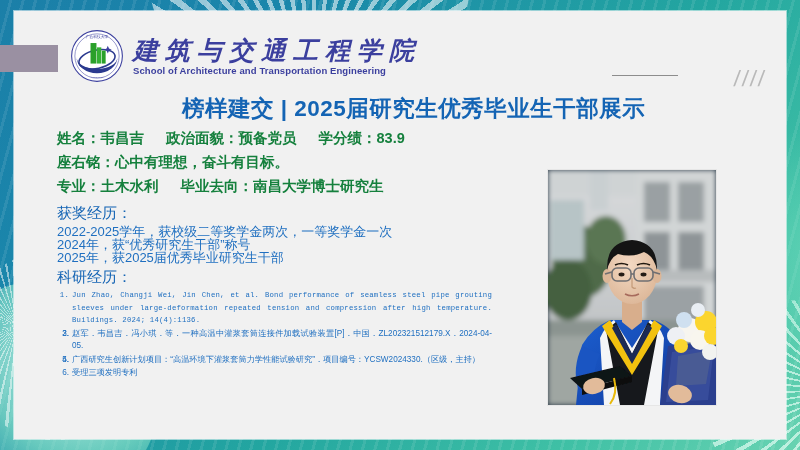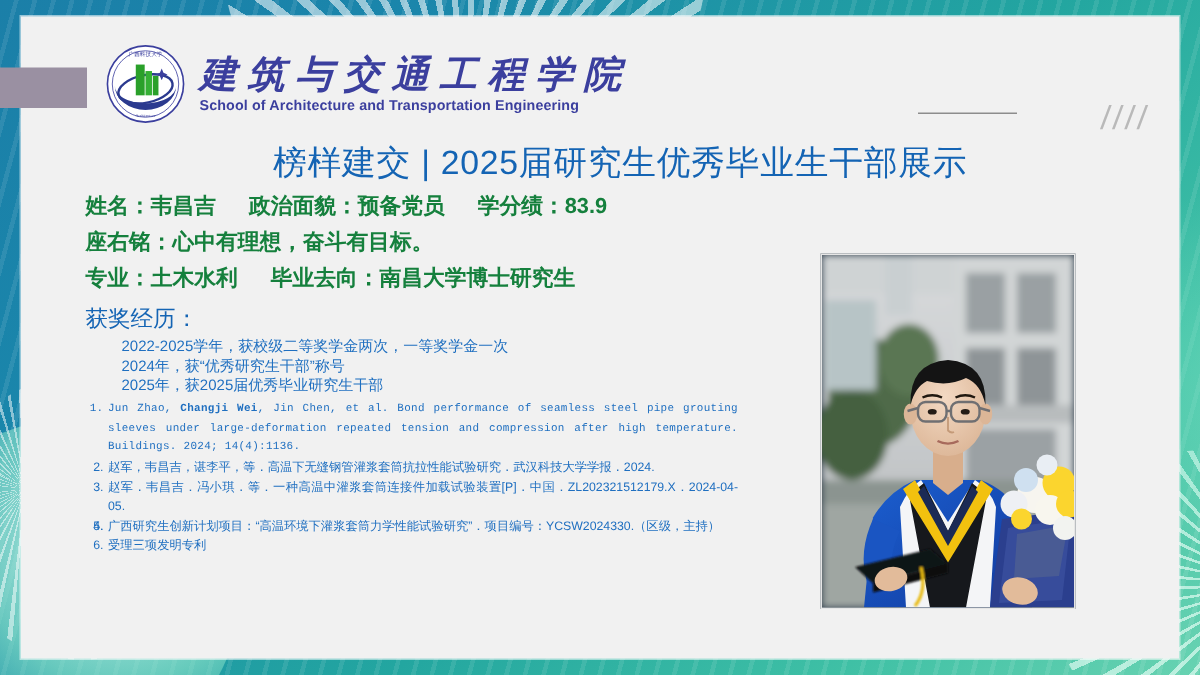--- a/index.html
+++ b/index.html
@@ -158,21 +158,21 @@
     color: #b9b9b9;
     font-family: "Liberation Sans", sans-serif;
     transform: skewX(-6deg);
   }
 
   .main-title {
     position: absolute;
     left: 168px;
     top: 82px;
     font-size: 22.5px;
-    font-weight: normal;
+    font-weight: bold;
     color: #1464b4;
     letter-spacing: 0.5px;
     white-space: nowrap;
   }
 
   
   .info-block {
     position: absolute;
     left: 43px;
     top: 115px;
@@ -195,25 +195,24 @@
   .sec-awards { top: 192px; }
   .sec-research { top: 256px; }
 
   .sec-title {
     font-size: 15px;
     font-weight: normal;
     line-height: 19px;
     margin-bottom: 3px;
   }
   .sec-line {
-    font-size: 10px;
+    font-size: 13px;
     line-height: 13px;
     color: #1f6fc0;
     white-space: nowrap;
-    margin-left: 24px;
   }
 
   .ref-list {
     margin: 0;
     padding: 0;
     list-style: none;
   }
   .ref-item {
     position: relative;
     font-size: 8.2px;
@@ -230,21 +229,21 @@
     top: 0;
     width: 12px;
     text-align: right;
   }
   .ref-item.en {
     font-family: "Liberation Mono", "DejaVu Sans Mono", monospace;
     font-size: 7.3px;
     letter-spacing: 0.2px;
     line-height: 12.6px;
   }
-  .ref-item .bold-name { font-weight: bold; }
+  .ref-item .bold-name { font-weight: normal; }
 
   
   .photo-frame {
     position: absolute;
     left: 533px;
     top: 158px;
     width: 168px;
     height: 235px;
     background: #2d3c4a;
     overflow: hidden;
@@ -307,26 +306,27 @@
     </div>
 
     <div class="section sec-awards">
       <div class="sec-title">获奖经历：</div>
       <div class="sec-line">2022-2025学年，获校级二等奖学金两次，一等奖学金一次</div>
       <div class="sec-line">2024年，获“优秀研究生干部”称号</div>
       <div class="sec-line">2025年，获2025届优秀毕业研究生干部</div>
     </div>
 
     <div class="section sec-research">
+      <div class="sec-title">科研经历：</div>
       <ul class="ref-list">
         <li class="ref-item en">
           <span class="num">1.</span><span>Jun Zhao, </span><span class="bold-name">Changji Wei</span><span>, Jin Chen, et al. Bond performance of seamless steel pipe grouting sleeves under large-deformation repeated tension and compression after high temperature. Buildings. 2024; 14(4):1136.</span>
         </li>
         <li class="ref-item">
-          <span class="num">2.</span><span>赵军，韦昌吉，谌李平，等．高温下无缝钢管灌浆套筒抗拉性能试验研究．武汉科技大学学报．2024.</span>
+          <span class="num">2.</span>
         </li>
         <li class="ref-item">
           <span class="num">3.</span><span>赵军．韦昌吉．冯小琪．等．一种高温中灌浆套筒连接件加载试验装置[P]．中国．ZL202321512179.X．2024-04-05.</span>
         </li>
         <li class="ref-item">
           <span class="num">4.</span>
         </li>
         <li class="ref-item">
           <span class="num">5.</span><span>广西研究生创新计划项目：“高温环境下灌浆套筒力学性能试验研究”．项目编号：YCSW2024330.（区级，主持）</span>
         </li>

